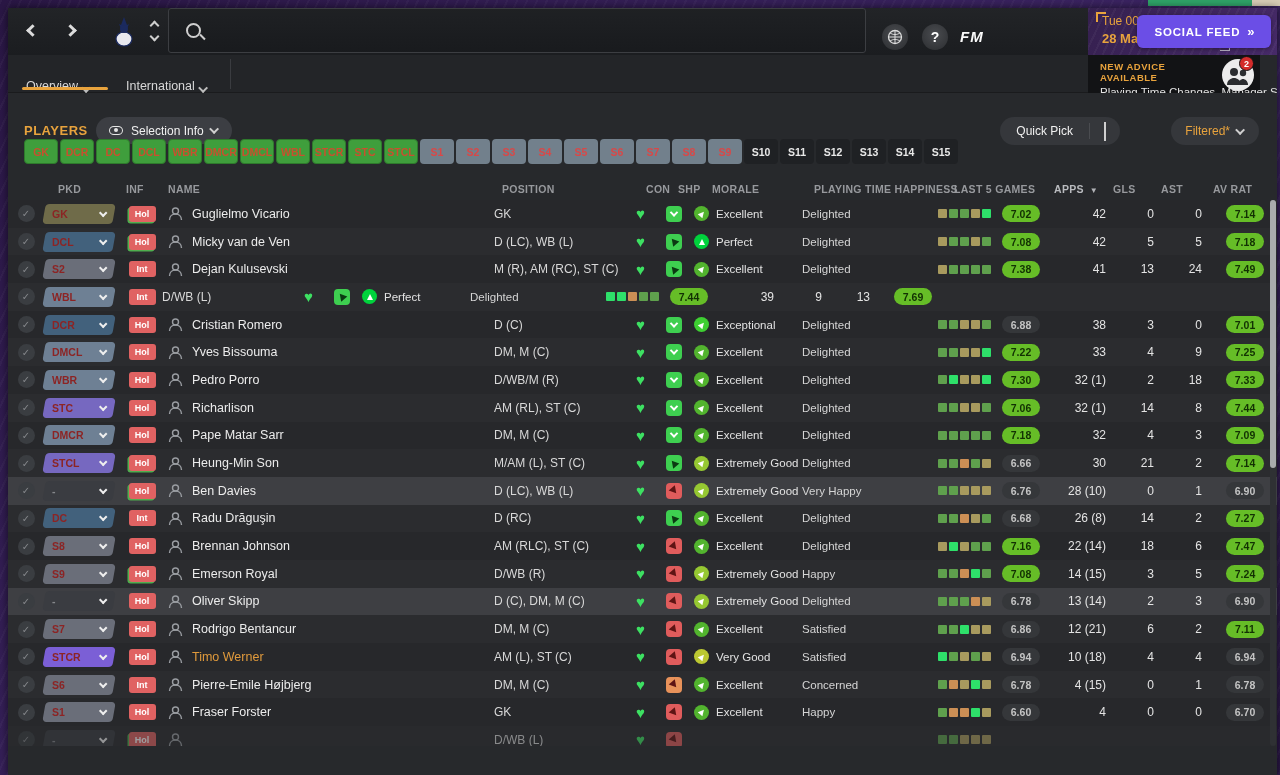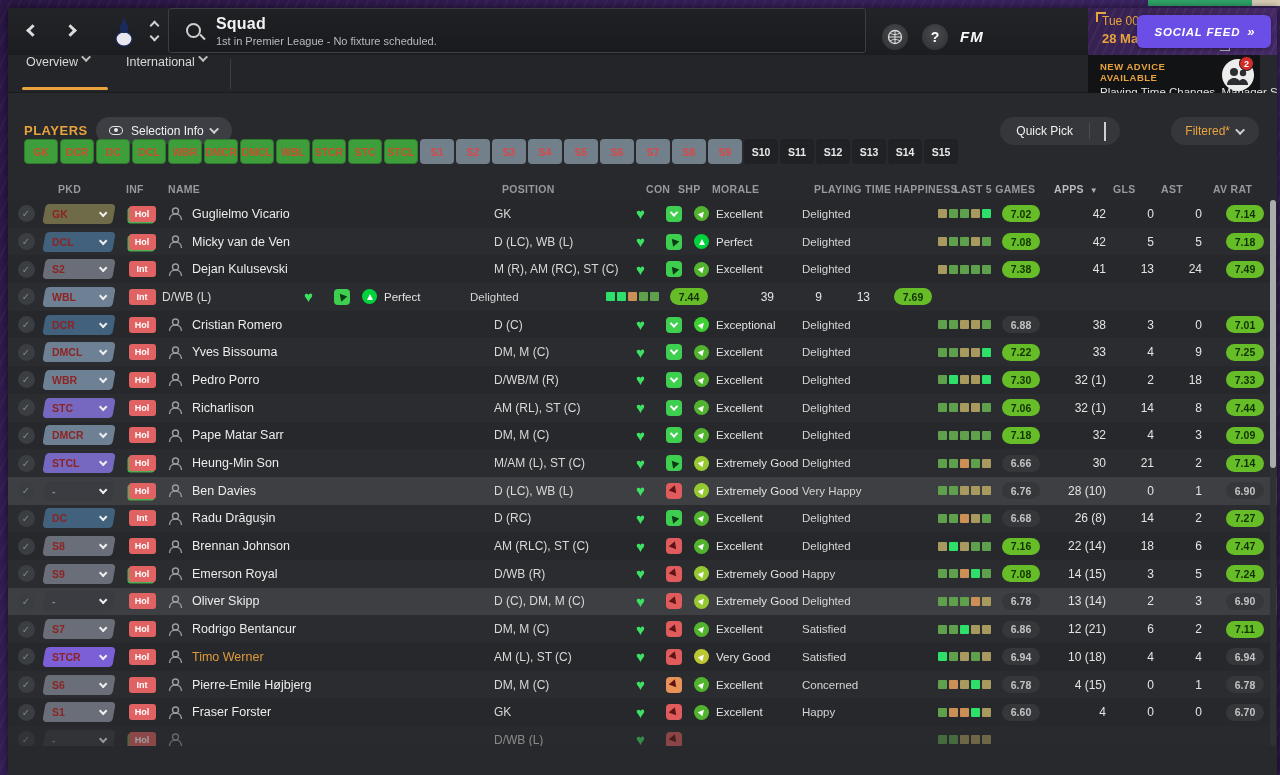--- a/index.html
+++ b/index.html
@@ -57,39 +57,39 @@
     background:repeating-linear-gradient(115deg, rgba(255,255,255,.04) 0 2px, transparent 2px 8px); }
   #datebox { position:absolute; left:14px; top:6px; width:112px; height:34px; }
   #datebox .br-tl { position:absolute; left:-6px; top:-2px; width:10px; height:10px;
     border-left:2px solid #e8a33d; border-top:2px solid #e8a33d; }
   #datebox .br-br { position:absolute; right:-16px; bottom:-3px; width:10px; height:10px;
     border-right:1px solid #b9b3c6; border-bottom:1px solid #b9b3c6; }
   #date-time { font-size:12px; color:#e8a33d; }
   #date-day { font-size:13px; font-weight:bold; color:#e8a33d; margin-top:3px; }
   #social-feed-btn { position:absolute; right:6px; top:7px; width:134px; height:33px;
     background:#6b4ee6; border-radius:6px; display:flex; align-items:center; justify-content:center;
-    gap:7px; cursor:pointer; box-shadow:0 1px 4px rgba(0,0,0,.4);font-style:italic; }
+    gap:7px; cursor:pointer; box-shadow:0 1px 4px rgba(0,0,0,.4); }
   #social-feed-btn .lbl { font-size:11.5px; font-weight:bold; letter-spacing:.8px; color:#fff; }
   #social-feed-btn .chevs { font-size:13px; font-weight:bold; color:#fff; letter-spacing:-1px; }
 
   #advice { position:absolute; left:1080px; top:47px; right:17px; height:41px; background:#121315;
     padding:6px 46px 0 12px; cursor:pointer; }
   #advice-head { font-size:9.5px; font-weight:bold; letter-spacing:.5px; color:#e8a33d; }
   #advice-text { font-size:11.5px; color:#e3e3e3; margin-top:3px; white-space:nowrap; }
   #advice-avatar { position:absolute; right:6px; top:4px; width:32px; height:32px; border-radius:50%;
     background:#ececec; }
   #advice-avatar svg { position:absolute; left:4px; top:6px; }
   #advice-badge { position:absolute; right:0; top:-3px; width:15px; height:15px; border-radius:50%;
     background:#d42b2b; color:#fff; font-size:9px; font-weight:bold; display:flex;
     align-items:center; justify-content:center; border:1px solid #121315; }
 
   
   #tabbar { position:absolute; left:0; top:47px; width:1080px; height:38px;
     background:#232528; border-bottom:1px solid #1a1b1d; }
-  .tab { position:absolute; top:0; height:38px; display:flex; align-items:flex-start; gap:6px;
+  .tab { position:absolute; top:0; height:38px; display:flex; align-items:flex-end; gap:6px;
     font-size:12.5px; color:#d8d8d8; cursor:pointer; }
   .tab .tchev { width:7px; height:7px; border-left:2px solid #bdbdbd; border-bottom:2px solid #bdbdbd;
     transform:rotate(-45deg) translateY(-2px); }
   #tab-overview { left:18px; }
   #tab-overview .underline { position:absolute; left:-4px; bottom:3px; width:86px; height:3px;
     background:#e8a33d; border-radius:2px; }
   #tab-international { left:118px; }
   #tab-divider { position:absolute; left:222px; top:4px; width:1px; height:30px; background:#3a3c40; }
 
   
@@ -224,24 +224,20 @@
         <circle cx="12" cy="14" r="4" fill="#1b2a5e"></circle>
       </svg>
     </div>
     <div id="club-chevs">
         <i class="up"></i>
         <i class="dn"></i>
       </div>
 
     <div id="titlebox">
       <span id="search-icon"></span>
-      <span id="title-texts">
-        <div id="page-title">Squad</div>
-        <div id="page-subtitle">1st in Premier League - No fixture scheduled.</div>
-      </span>
     </div>
 
     <div id="globe-icon" class="round-ic">
       <svg width="16" height="16" viewBox="0 0 16 16">
           <circle cx="8" cy="8" r="6.5" fill="none" stroke="#dcdcdc" stroke-width="1.3"></circle>
           <path d="M8 1.5 v13 M1.5 8 h13 M3 3.8 c3 2.4 7 2.4 10 0 M3 12.2 c3 -2.4 7 -2.4 10 0" fill="none" stroke="#dcdcdc" stroke-width="1"></path>
         </svg>
     </div>
     <div id="help-icon" class="round-ic">?</div>
     <div id="fm-logo">FM</div>

